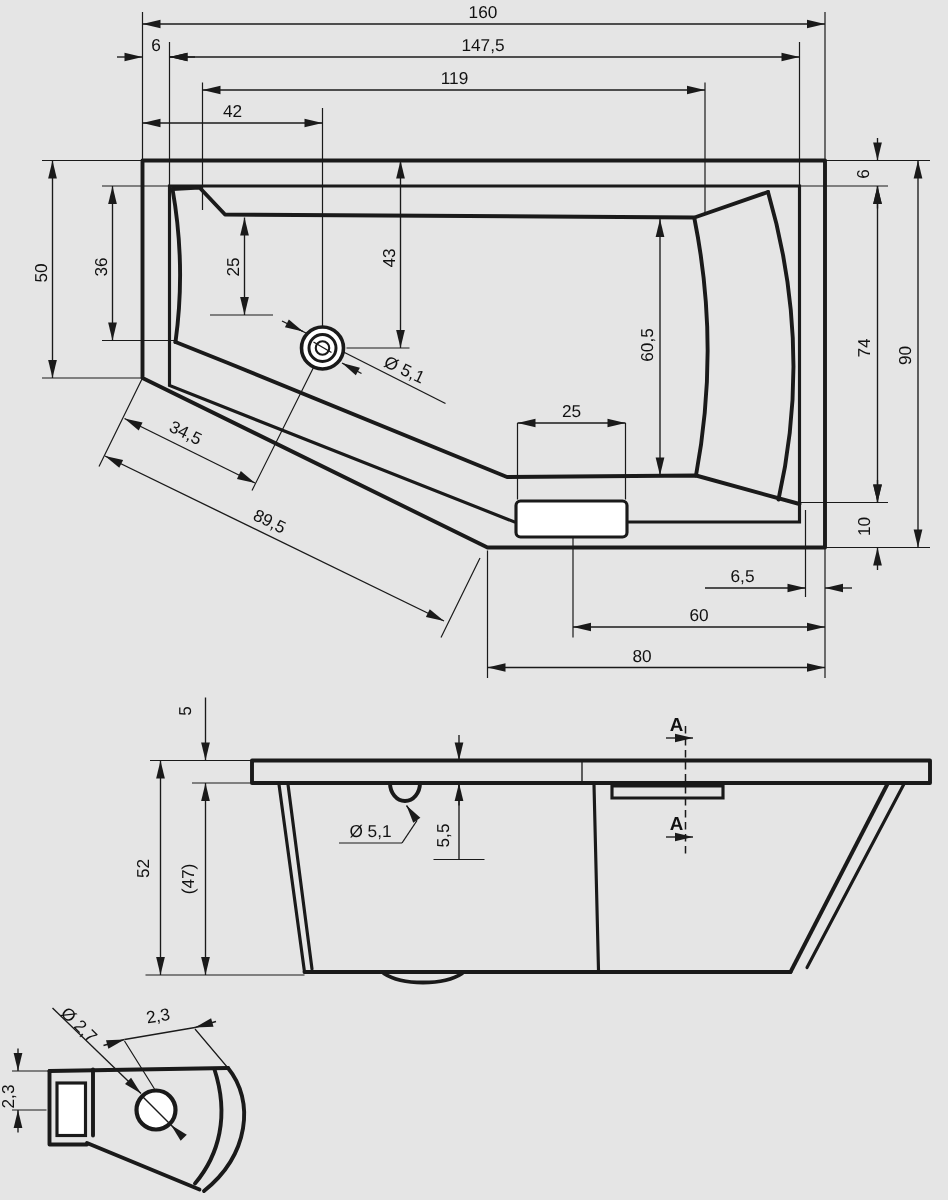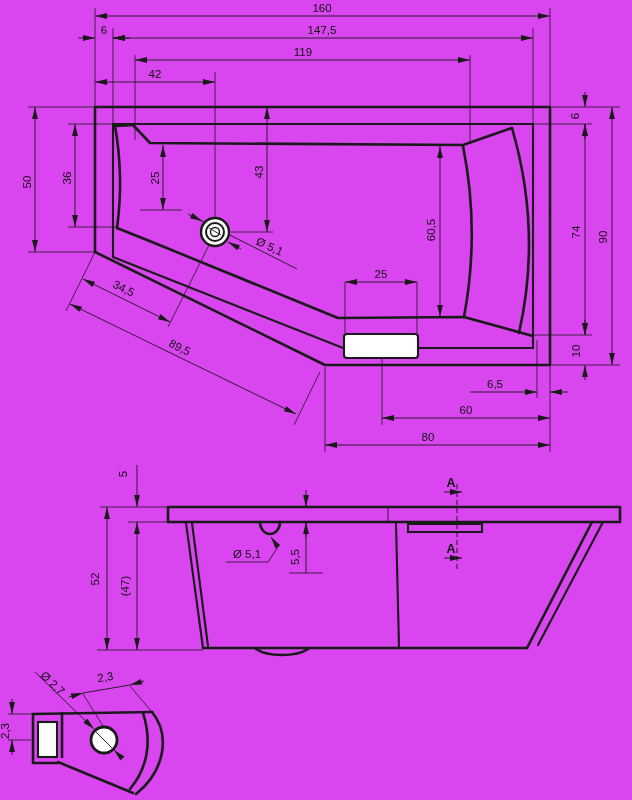--- a/index.html
+++ b/index.html
@@ -1,16 +1,16 @@
 <!DOCTYPE html>
 <html><head>
 <meta charset="utf-8">
 <style>
   html,body{margin:0;padding:0;background:#fff;}
-  .page{position:relative;width:632px;height:800px;background:#d946ef;overflow:hidden;
+  .page{position:relative;width:632px;height:800px;background:#e5e5e5;overflow:hidden;
         font-family:"Liberation Sans", sans-serif;}
   svg{display:block;}
   .thick{stroke:#1a1a1a;stroke-width:2.6;fill:none;stroke-linecap:round;stroke-linejoin:round;}
   .med{stroke:#1a1a1a;stroke-width:2.1;fill:none;stroke-linecap:round;}
   .dim{stroke:#1a1a1a;stroke-width:0.9;fill:none;}
   .ext{stroke:#1a1a1a;stroke-width:0.8;fill:none;}
   .dash{stroke:#1a1a1a;stroke-width:1;fill:none;stroke-dasharray:5 3;}
   .lbl{font-family:"Liberation Sans", sans-serif;font-size:11.5px;fill:#111;}
   .lblA{font-family:"Liberation Sans", sans-serif;font-size:12.5px;fill:#111;font-weight:bold;}
   .whitefill{fill:#ffffff;}

